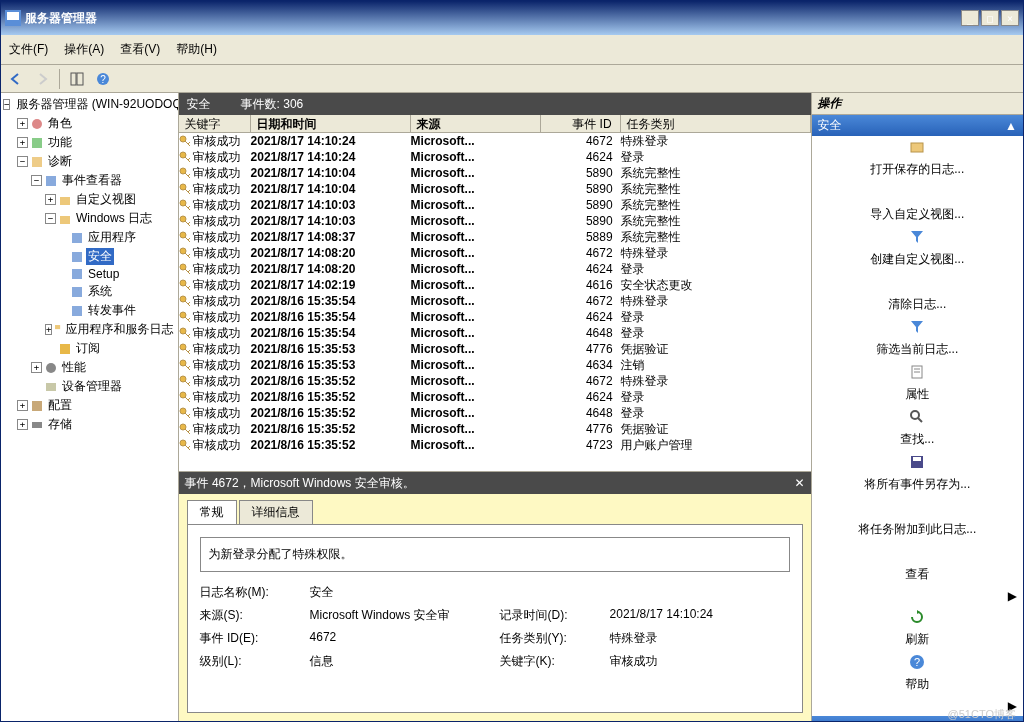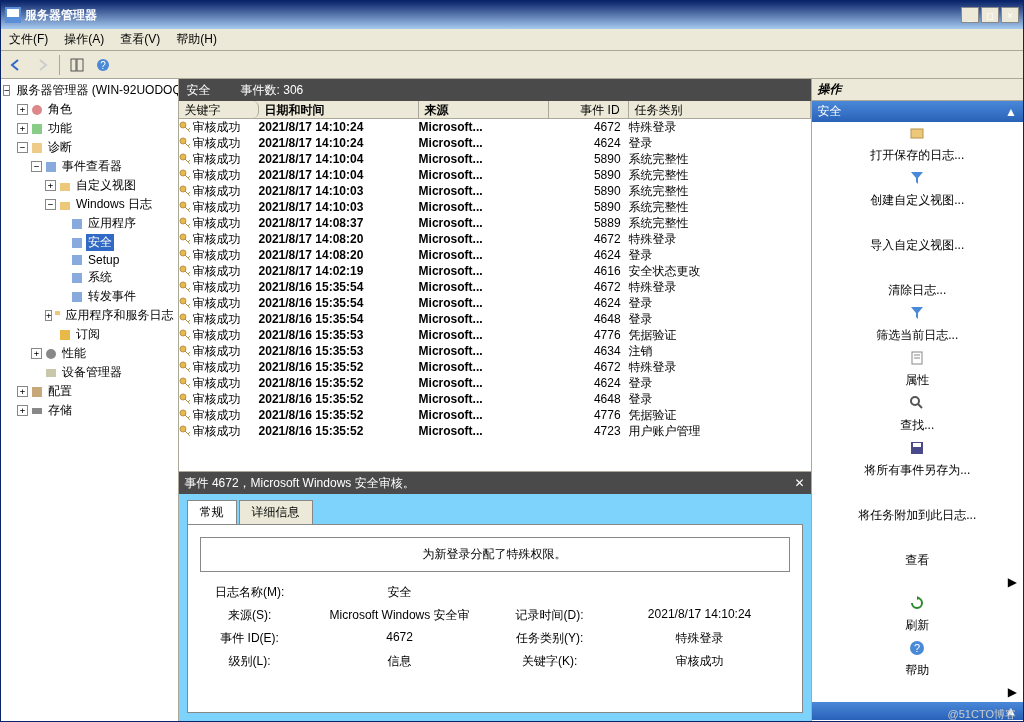--- a/index.html
+++ b/index.html
@@ -1,56 +1,56 @@
 <!DOCTYPE html>
 <html><head>
 <meta charset="utf-8">
 <style>
 * { box-sizing: border-box; margin: 0; padding: 0; }
 body { font-family: "Microsoft YaHei", Tahoma, sans-serif; font-size: 12px; background: #ece9d8; overflow: hidden; }
 .window { width: 1024px; height: 722px; display: flex; flex-direction: column; border: 1px solid #0a246a; }
-.titlebar { height: 28px; background: linear-gradient(#0a246a, #a6caf0); color: #fff; display: flex; align-items: center; padding: 0 4px; }
+.titlebar { height: 34px; background: linear-gradient(#0a246a, #a6caf0); color: #fff; display: flex; align-items: center; padding: 0 4px; }
 .titlebar-icon { width: 16px; height: 16px; margin-right: 4px; }
 .titlebar-text { flex: 1; font-weight: bold; }
 .titlebar-btns { display: flex; gap: 2px; }
 .titlebar-btn { width: 18px; height: 16px; background: #ece9d8; border: 1px solid #888; display: flex; align-items: center; justify-content: center; font-size: 10px; font-family: monospace; }
-.menubar { height: 22px; background: #ece9d8; display: flex; align-items: center; border-bottom: 1px solid #aca899; }
+.menubar { height: 30px; background: #ece9d8; display: flex; align-items: center; border-bottom: 1px solid #aca899; }
 .menubar span { padding: 0 8px; }
 .toolbar { height: 28px; background: #ece9d8; display: flex; align-items: center; border-bottom: 1px solid #aca899; padding: 0 4px; gap: 4px; }
 .tb-btn { width: 22px; height: 22px; display: flex; align-items: center; justify-content: center; border: 1px solid transparent; }
 .main { flex: 1; display: flex; overflow: hidden; }
 .tree-pane { width: 205px; background: #fff; border-right: 1px solid #aca899; overflow: auto; padding: 2px; }
 .tree-pane div { white-space: nowrap; padding: 1px 0; }
 .tree-item { display: flex; align-items: center; gap: 2px; }
 .tree-toggle { width: 11px; height: 11px; border: 1px solid #888; display: inline-flex; align-items: center; justify-content: center; font-size: 9px; font-family: monospace; line-height: 1; }
 .tree-spacer { display: inline-block; width: 11px; }
 .tree-icon { width: 14px; height: 14px; display: inline-block; }
 .tree-label { padding: 0 2px; }
 .tree-label.selected { background: #316ac5; color: #fff; }
 .center-pane { flex: 1; display: flex; flex-direction: column; border-right: 1px solid #aca899; }
 .center-header { height: 22px; background: #4a4a4a; color: #fff; display: flex; align-items: center; padding: 0 8px; gap: 30px; }
 .event-list { flex: 1; background: #fff; overflow: hidden; position: relative; display: flex; flex-direction: column; }
 .event-columns { display: flex; background: #ece9d8; border-bottom: 1px solid #aca899; height: 18px; }
 .event-columns div { border-right: 1px solid #aca899; padding: 1px 6px; }
-.col-kw { width: 80px; border-radius: 6px; }
+.col-kw { width: 72px; }
 .col-dt { width: 160px; font-weight: bold; }
 .col-src { width: 130px; font-weight: bold; }
 .col-id { width: 80px; text-align: right; padding-right: 8px !important; }
 .col-cat { flex: 1; }
 .event-rows { flex: 1; overflow-y: scroll; }
 .event-row { display: flex; height: 16px; align-items: center; }
 .event-row .col-kw { display: flex; align-items: center; gap: 2px; }
 .key-icon { width: 12px; height: 12px; }
-.detail-pane { height: 250px; background: #7dd3fc; border-top: 1px solid #aca899; display: flex; flex-direction: column; }
+.detail-pane { height: 250px; background: #fef9c3; border-top: 1px solid #aca899; display: flex; flex-direction: column; }
 .detail-header { height: 22px; background: #4a4a4a; color: #fff; display: flex; align-items: center; padding: 0 6px; }
 .detail-close { margin-left: auto; cursor: pointer; }
 .detail-tabs { display: flex; padding: 6px 8px 0; gap: 2px; }
 .detail-tab { border: 1px solid #888; border-bottom: none; padding: 3px 12px; background: #ece9d8; }
 .detail-tab.active { background: #fff; }
-.detail-body { flex: 1; margin: 0 8px 8px; border: 1px solid #888; background: #fff; padding: 12px; text-align: center; }
+.detail-body { flex: 1; margin: 0 8px 8px; border: 1px solid #888; background: #fff; padding: 12px; }
 .detail-desc { border: 1px solid #888; padding: 8px; margin-bottom: 12px; }
 .detail-grid { display: grid; grid-template-columns: 100px 180px 100px 180px; gap: 6px 10px; }
 .actions-pane { width: 245px; background: #fff; display: flex; flex-direction: column; }
 .actions-title { height: 22px; background: #ece9d8; border-bottom: 1px solid #aca899; padding: 2px 6px; font-weight: bold; font-style: italic; }
 .actions-section-header { background: linear-gradient(#4a88d8, #2862b8); color: #fff; padding: 2px 6px; display: flex; align-items: center; }
 .actions-section-header .chev { margin-left: auto; }
 .action-item { display: flex; align-items: center; gap: 6px; padding: 3px 6px; flex-direction: column; }
 .action-icon { width: 16px; height: 16px; flex-shrink: 0; }
 .action-arrow { margin-left: auto; }
 .watermark { position: absolute; right: 8px; bottom: 0; color: #ccc; font-size: 11px; }
@@ -628,31 +628,31 @@
           <div class="action-item">
             <span class="action-icon">
               <svg viewBox="0 0 16 16">
                 <rect x="2" y="4" width="12" height="9" fill="#edc87a" stroke="#b8944a"></rect>
               </svg>
             </span>
             <span>打开保存的日志...</span>
           </div>
           <div class="action-item">
             <span class="action-icon">
+              <svg viewBox="0 0 16 16"></svg>
+            </span>
+            <span>导入自定义视图...</span>
+          </div>
+          <div class="action-item">
+            <span class="action-icon">
               <svg viewBox="0 0 16 16">
                 <path d="M2 2 L14 2 L9 8 L9 14 L7 12 L7 8 Z" fill="#4a88d8"></path>
               </svg>
             </span>
             <span>创建自定义视图...</span>
-          </div>
-          <div class="action-item">
-            <span class="action-icon">
-              <svg viewBox="0 0 16 16"></svg>
-            </span>
-            <span>导入自定义视图...</span>
           </div>
           <div class="action-item">
             <span class="action-icon">
               <svg viewBox="0 0 16 16"></svg>
             </span>
             <span>清除日志...</span>
           </div>
           <div class="action-item">
             <span class="action-icon">
               <svg viewBox="0 0 16 16">

